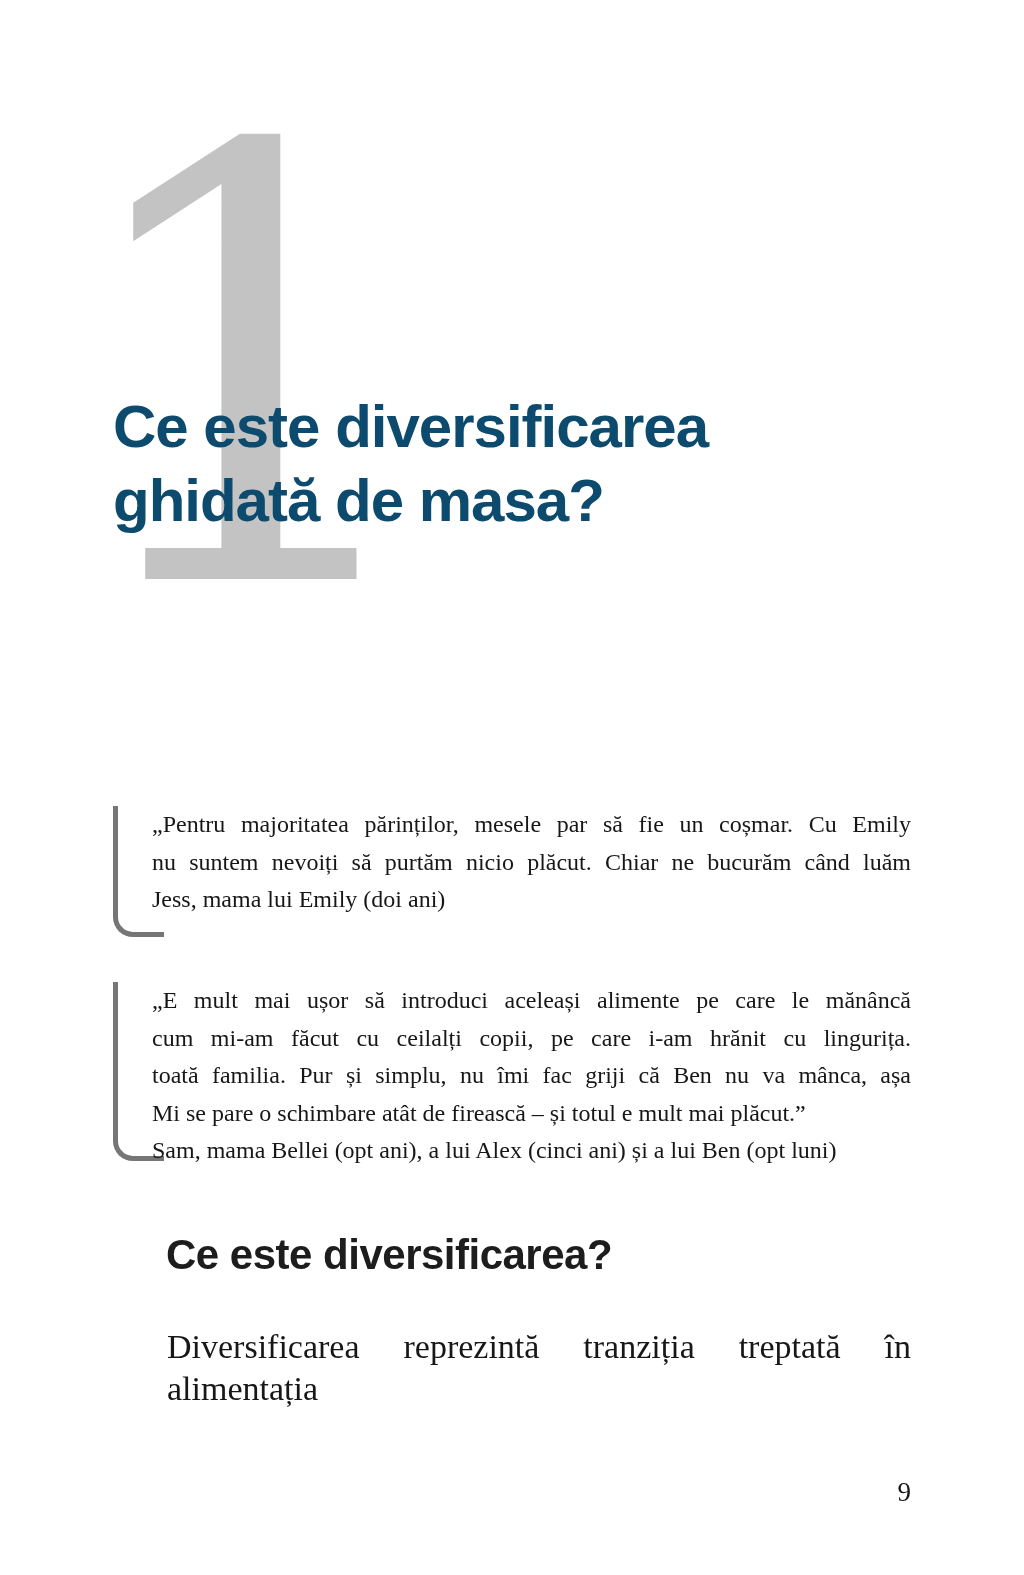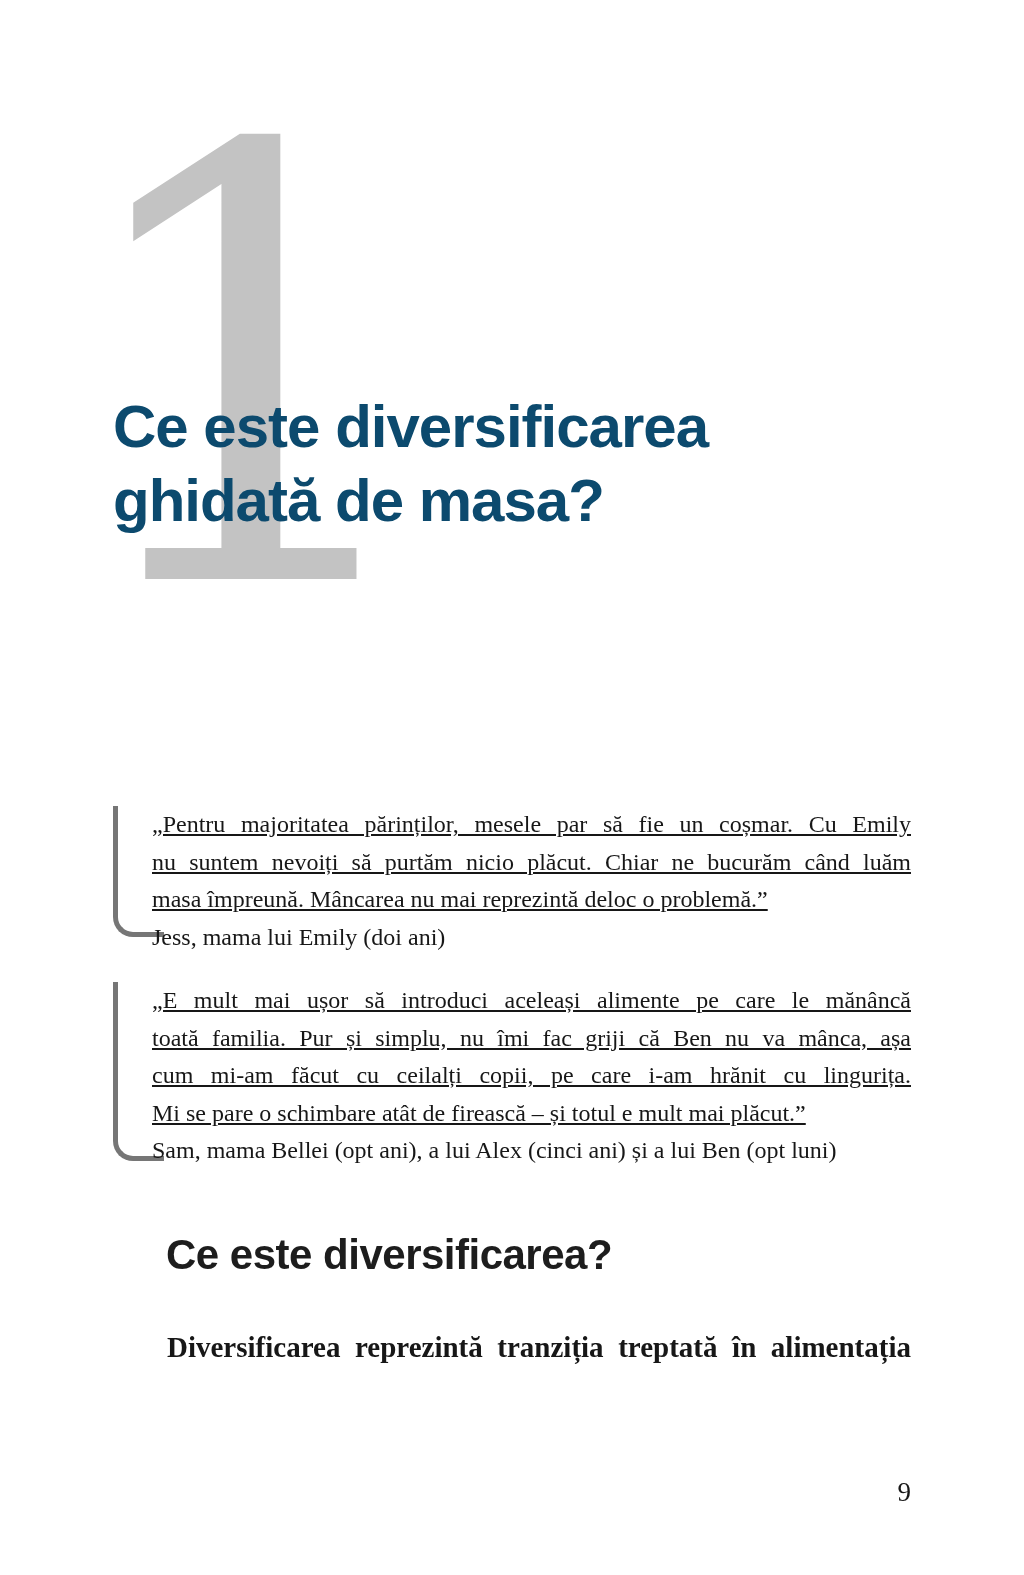--- a/index.html
+++ b/index.html
@@ -58,21 +58,20 @@
     font-size: 24px;
     line-height: 37.5px;
     color: #171717;
   }
   .qt-1 { top: 806px; }
   .qt-2 { top: 982px; }
 
   .quote-line {
     text-align: justify;
     text-align-last: justify;
-    text-decoration: underline;
   }
   .quote-line.last {
     text-align: left;
     text-align-last: auto;
   }
   .quote-attribution {
     text-align: left;
     font-size: 24px;
     line-height: 37.5px;
   }
@@ -90,24 +89,23 @@
     color: #1d1d1d;
     white-space: nowrap;
   }
 
   
   .body-paragraph {
     position: absolute;
     left: 113px;
     top: 1326px;
     width: 798px;
-    font-size: 29px;
+    font-size: 34px;
     line-height: 42px;
     color: #171717;
-    font-weight: bold;
   }
   .body-line {
     text-align: justify;
     text-align-last: justify;
   }
   .body-line.indent { padding-left: 54px; }
   .body-line .ital { font-style: italic; }
 
   
   .page-number {
@@ -130,29 +128,28 @@
 
   <div class="chapter-title">
     <div>Ce este diversificarea</div>
     <div>ghidată de masa?</div>
   </div>
 
   <div class="quote-bracket bracket-1"></div>
   <div class="quote-text qt-1">
     <div class="quote-line">„Pentru majoritatea părinților, mesele par să fie un coșmar. Cu Emily</div>
     <div class="quote-line">nu suntem nevoiți să purtăm nicio plăcut. Chiar ne bucurăm când luăm</div>
-    <div class="quote-line last">masa împreună. Mâncarea nu mai reprezintă deloc o problemă.”</div>
     <div class="quote-attribution">Jess, mama lui Emily (doi ani)</div>
   </div>
 
   <div class="quote-bracket bracket-2"></div>
   <div class="quote-text qt-2">
     <div class="quote-line">„E mult mai ușor să introduci aceleași alimente pe care le mănâncă</div>
+    <div class="quote-line">cum mi-am făcut cu ceilalți copii, pe care i-am hrănit cu lingurița.</div>
     <div class="quote-line">toată familia. Pur și simplu, nu îmi fac griji că Ben nu va mânca, așa</div>
-    <div class="quote-line">cum mi-am făcut cu ceilalți copii, pe care i-am hrănit cu lingurița.</div>
     <div class="quote-line last">Mi se pare o schimbare atât de firească – și totul e mult mai plăcut.”</div>
     <div class="quote-attribution">Sam, mama Bellei (opt ani), a lui Alex (cinci ani) și a lui Ben (opt luni)</div>
   </div>
 
   <div class="section-heading">Ce este diversificarea?</div>
 
   <div class="body-paragraph">
     <div class="body-line indent">Diversificarea reprezintă tranziția treptată în alimentația</div>
   </div>
 

